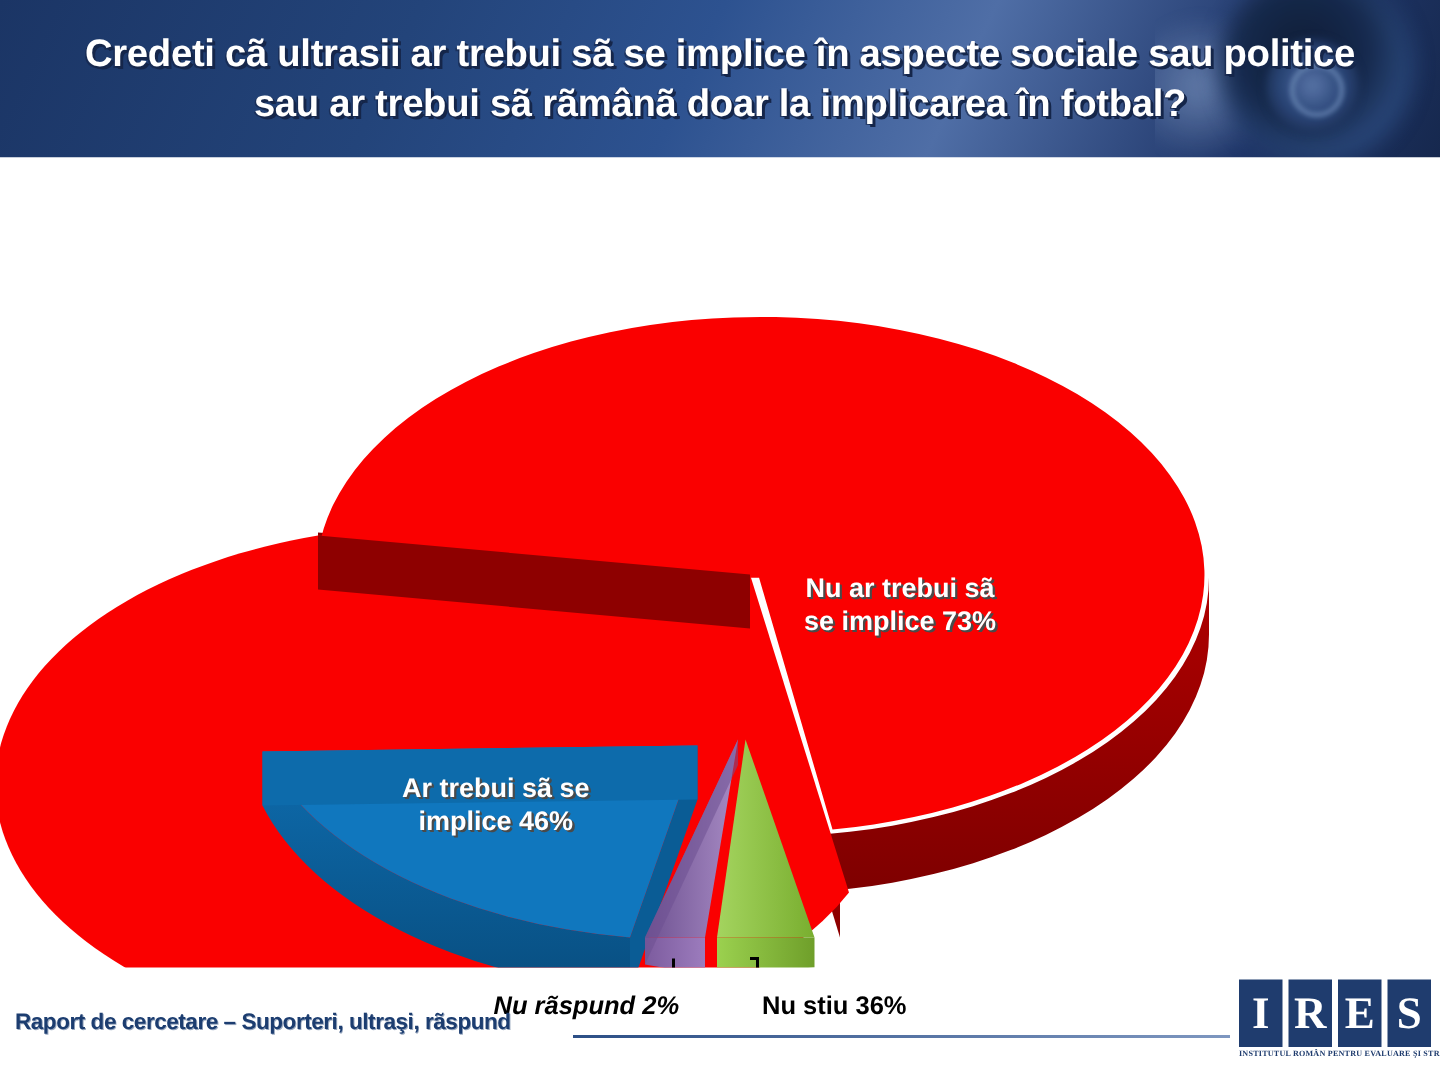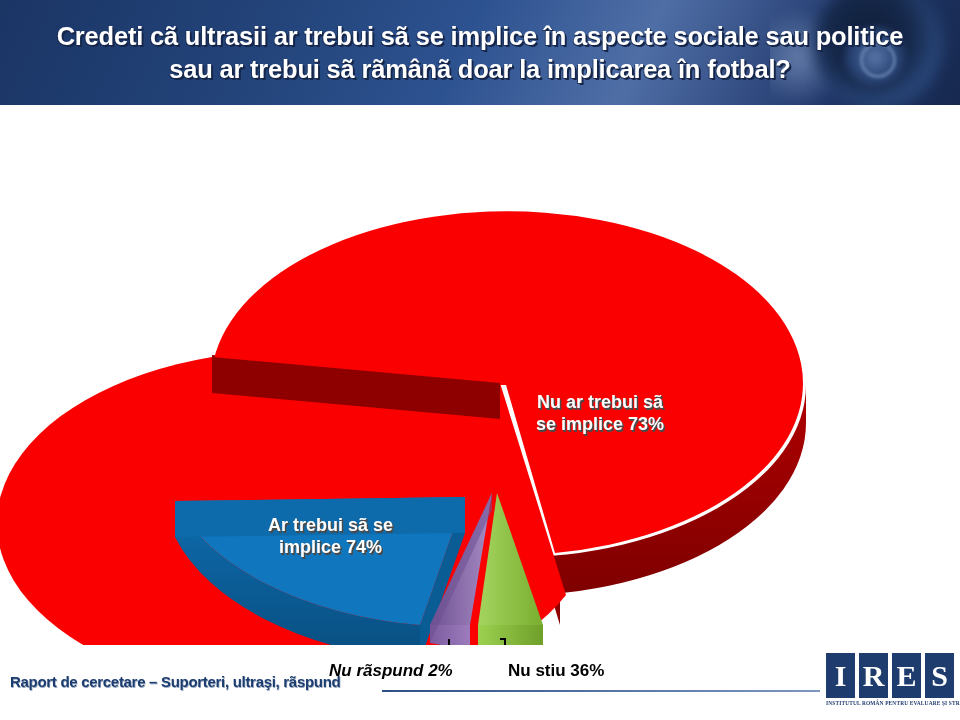--- a/index.html
+++ b/index.html
@@ -100,21 +100,21 @@
     position: absolute;
     font-weight: bold;
     color: #ffffff;
     text-align: center;
     line-height: 22px;
     font-size: 18px;
     text-shadow: 1.6px 1.6px 0 #4a4a4a, 1px 1px 0 #4a4a4a;
     white-space: pre-line;
     pointer-events: none;
   }
-  #label-red  { left: 495px; top: 286px; width: 210px; }
+  #label-red  { left: 495px; top: 276px; width: 210px; }
   #label-blue { left: 228px; top: 409px; width: 205px; }
 
   .callout-label {
     position: absolute;
     font-weight: bold;
     font-size: 17px;
     color: #000000;
     white-space: nowrap;
   }
   #label-purple { left: 329px; top: 556px; font-style: italic; }
@@ -260,21 +260,21 @@
     <g>
       <path d="M 449,534 L 449,563" stroke="#000000" stroke-width="2" fill="none"></path>
       <path d="M 505,563 L 505,534 L 500,534" stroke="#000000" stroke-width="2" fill="none"></path>
     </g>
   </svg>
 
   <div class="slice-label" id="label-red">Nu ar trebui sã
 se implice 73%</div>
 
   <div class="slice-label" id="label-blue">Ar trebui sã se
-implice 74%</div>
+implice 46%</div>
 
   <div class="callout-label" id="label-purple">Nu rãspund 2%</div>
 
   <div class="callout-label" id="label-green">Nu stiu 36%</div>
 </div>
 
 <div id="footer">
   <div id="footer-text">Raport de cercetare – Suporteri, ultraşi, rãspund</div>
   <div id="footer-rule"></div>
 

